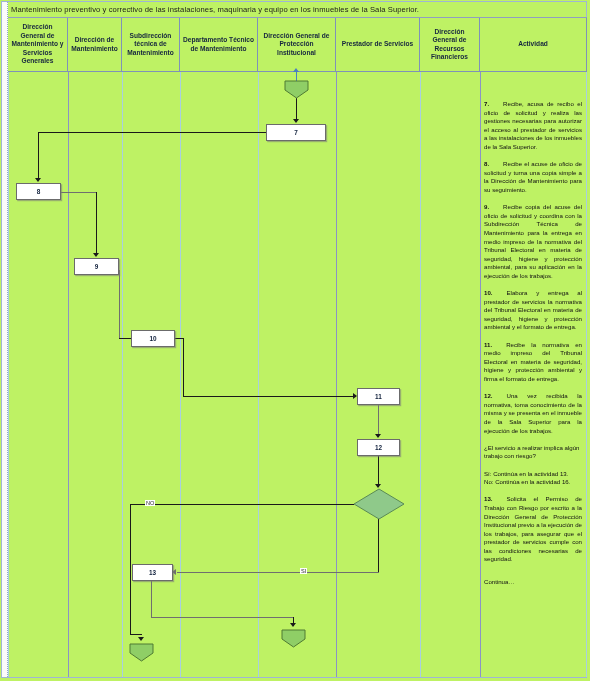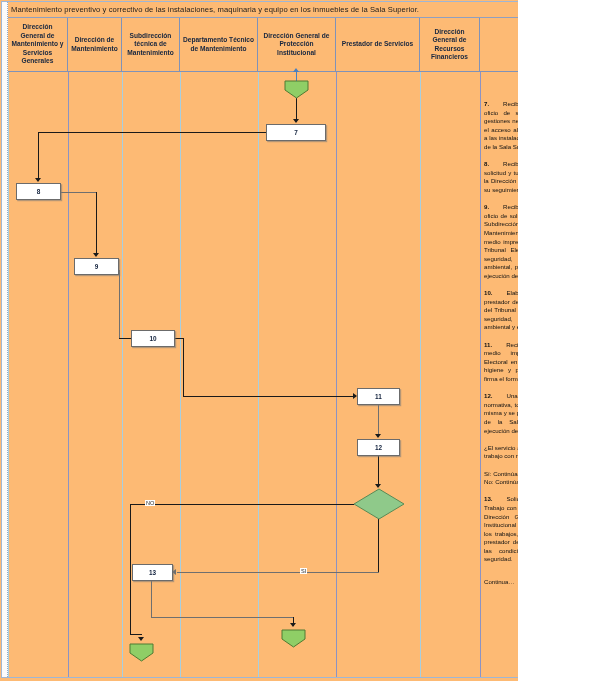--- a/index.html
+++ b/index.html
@@ -2,24 +2,24 @@
 <html><head>
 <meta charset="utf-8">
 <style>
   html, body {
     margin: 0; padding: 0;
     background: #ffffff;
     font-family: "Liberation Sans", sans-serif;
   }
   #page {
     position: relative;
-    width: 518px;
+    width: 590px;
     height: 681px;
     overflow: hidden;
-    background: #fdba74;
+    background: #bef264;
   }
 
   
   .sheet-frame {
     position: absolute;
     left: 1px; top: 1px;
     width: 586px; height: 677px;
     border: 1px solid #9fb6d4;
     box-sizing: border-box;
   }

